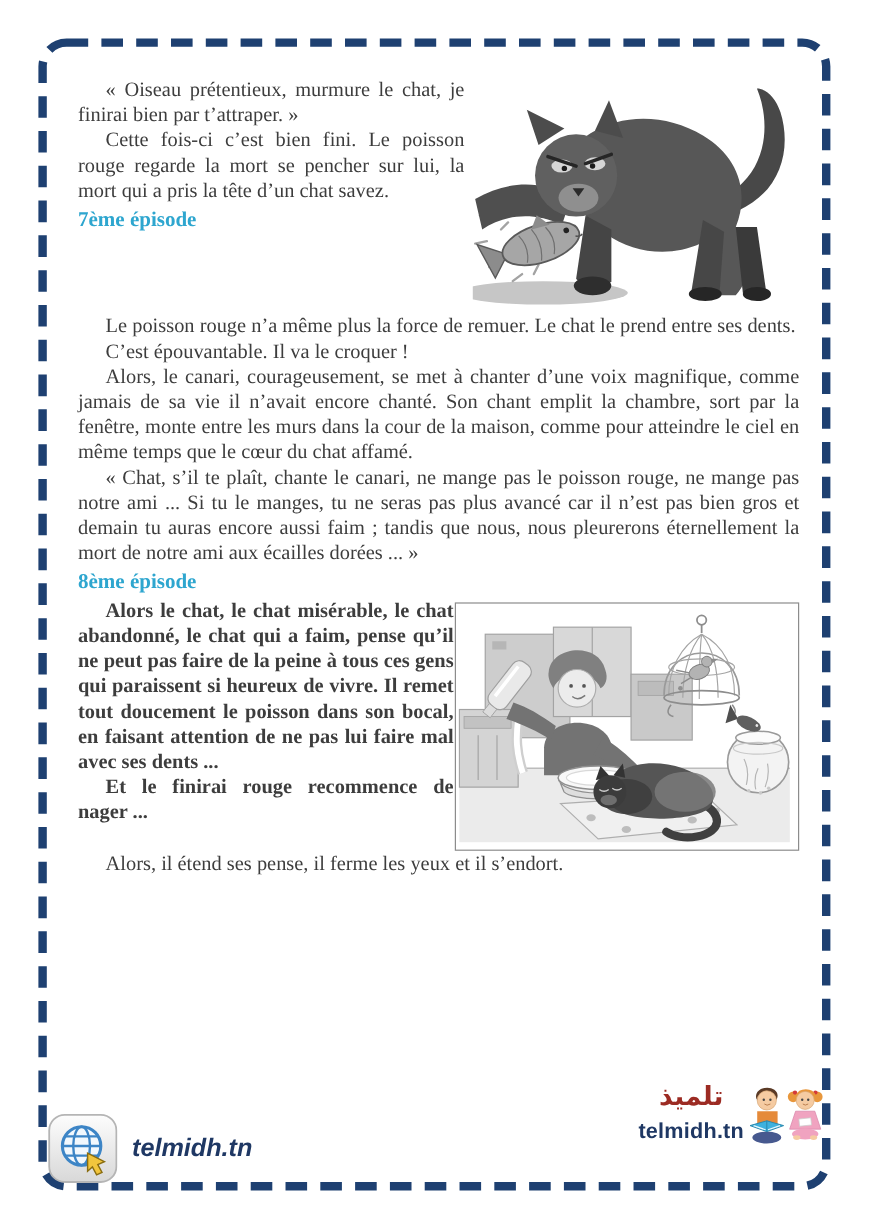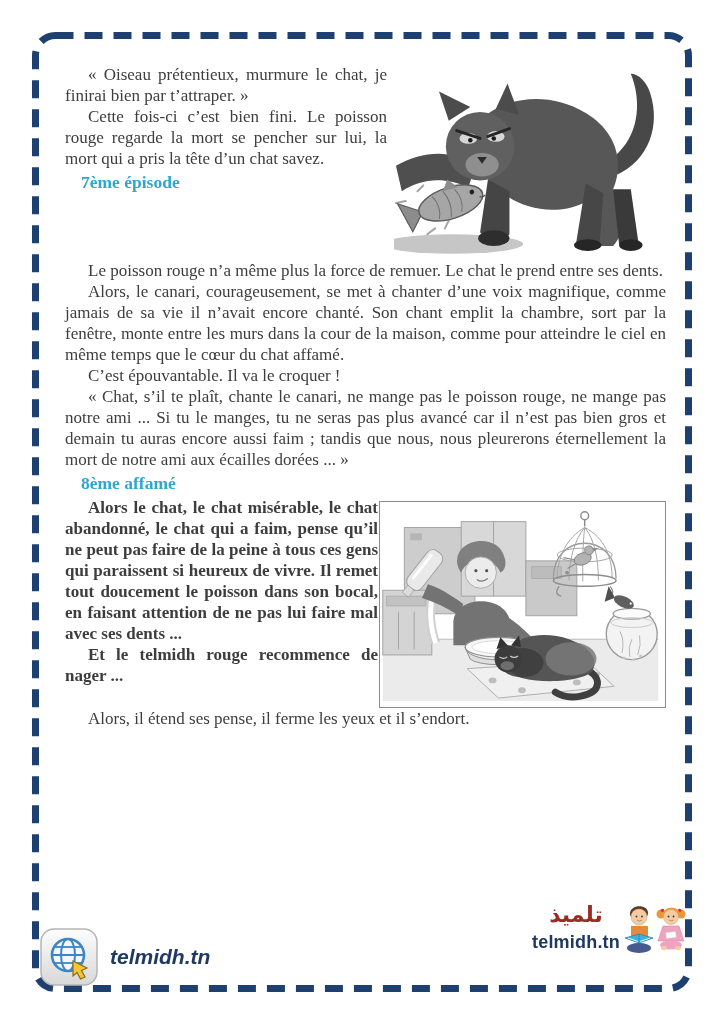--- a/index.html
+++ b/index.html
@@ -8,21 +8,21 @@
     width:724px;height:1024px;
     background:#ffffff;
     font-family:"Liberation Serif","DejaVu Serif",serif;
     color:#3d3d3d;
     overflow:hidden;
   }
   .page-border{position:absolute;left:0;top:0;width:724px;height:1024px;pointer-events:none;}
   .content{position:absolute;left:65px;top:64px;width:601px;}
   p{margin:0;font-size:17px;line-height:21px;text-align:justify;text-indent:23px;}
   .episode{
-    margin:3px 0 4px 16px;
+    margin:3px 0 4px 0;
     font-size:17.5px;line-height:20px;
     font-weight:bold;color:#2ea6cf;
     font-family:"Liberation Serif","DejaVu Serif",serif;
   }
   .row{display:flex;justify-content:space-between;}
   .top-text{width:322px;}
   .cat-fig{width:272px;margin:-8px 0 0 0;}
   .mid-text{width:313px;font-weight:bold;}
   .boy-fig{
     width:281px;height:201px;
@@ -130,31 +130,31 @@
             <path d="M-16,-12 Q-10,0 -16,12 M-4,-14 Q2,0 -4,14 M8,-12 Q14,0 8,12" fill="none" stroke="#6f6f6f" stroke-width="1"></path>
             <circle cx="24" cy="-4" r="2.4" fill="#222222"></circle>
             <path d="M30,3 q4,2 6,0" fill="none" stroke="#555555" stroke-width="1.2"></path>
           </g>
         </svg>
       </figure>
     </div>
 
     <div class="full">
       <p>Le poisson rouge n’a même plus la force de remuer. Le chat le prend entre ses dents.</p>
+      <p>C’est épouvantable. Il va le croquer !</p>
       <p>Alors, le canari, courageusement, se met à chanter d’une voix magnifique, comme jamais de sa vie il n’avait encore chanté. Son chant emplit la chambre, sort par la fenêtre, monte entre les murs dans la cour de la maison, comme pour atteindre le ciel en même temps que le cœur du chat affamé.</p>
-      <p>C’est épouvantable. Il va le croquer !</p>
       <p>« Chat, s’il te plaît, chante le canari, ne mange pas le poisson rouge, ne mange pas notre ami ... Si tu le manges, tu ne seras pas plus avancé car il n’est pas bien gros et demain tu auras encore aussi faim ; tandis que nous, nous pleurerons éternellement la mort de notre ami aux écailles dorées ... »</p>
     </div>
 
-    <h3 class="episode">8ème affamé</h3>
+    <h3 class="episode">8ème épisode</h3>
 
     <div class="row">
       <div class="mid-text">
         <p>Alors le chat, le chat misérable, le chat abandonné, le chat qui a faim, pense qu’il ne peut pas faire de la peine à tous ces gens qui paraissent si heureux de vivre. Il remet tout doucement le poisson dans son bocal, en faisant attention de ne pas lui faire mal avec ses dents ...</p>
-        <p>Et le telmidh rouge recommence de nager ...</p>
+        <p>Et le finirai rouge recommence de nager ...</p>
       </div>
 
       <figure class="boy-fig">
         <svg viewBox="0 0 281 201" width="277" height="197">
 
           <rect x="0" y="138" width="281" height="63" fill="#ebebeb"></rect>
           <line x1="0" y1="138" x2="281" y2="138" stroke="#bcbcbc" stroke-width="1.2"></line>
 
           <rect x="22" y="24" width="72" height="88" fill="#cdcdcd" stroke="#a3a3a3"></rect>
           <rect x="28" y="30" width="12" height="7" fill="#b6b6b6"></rect>

